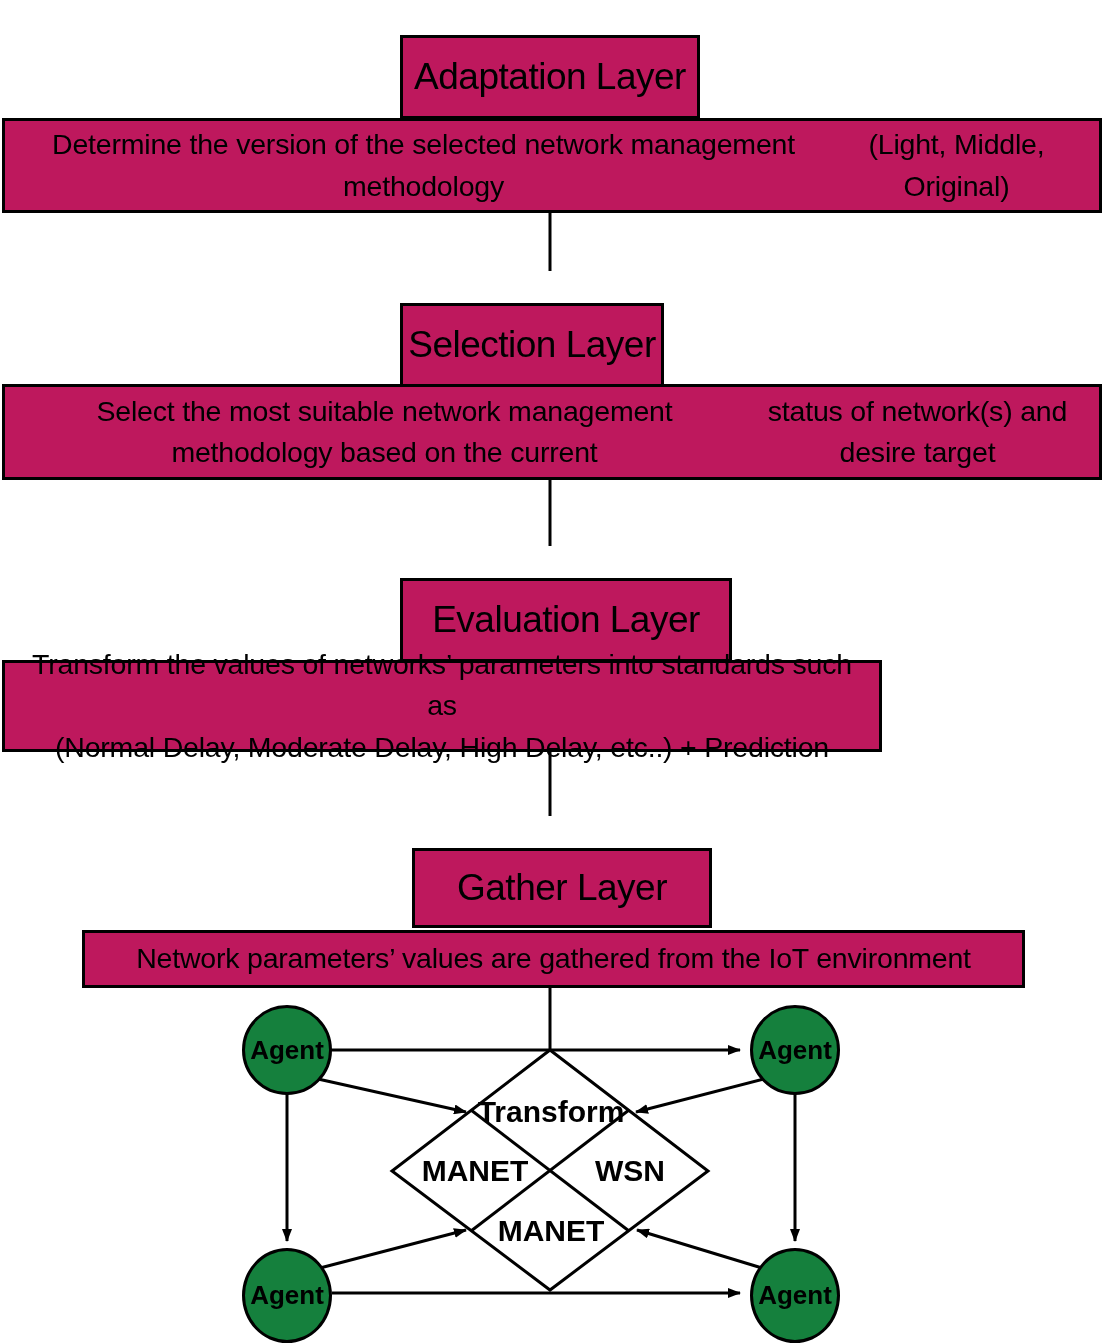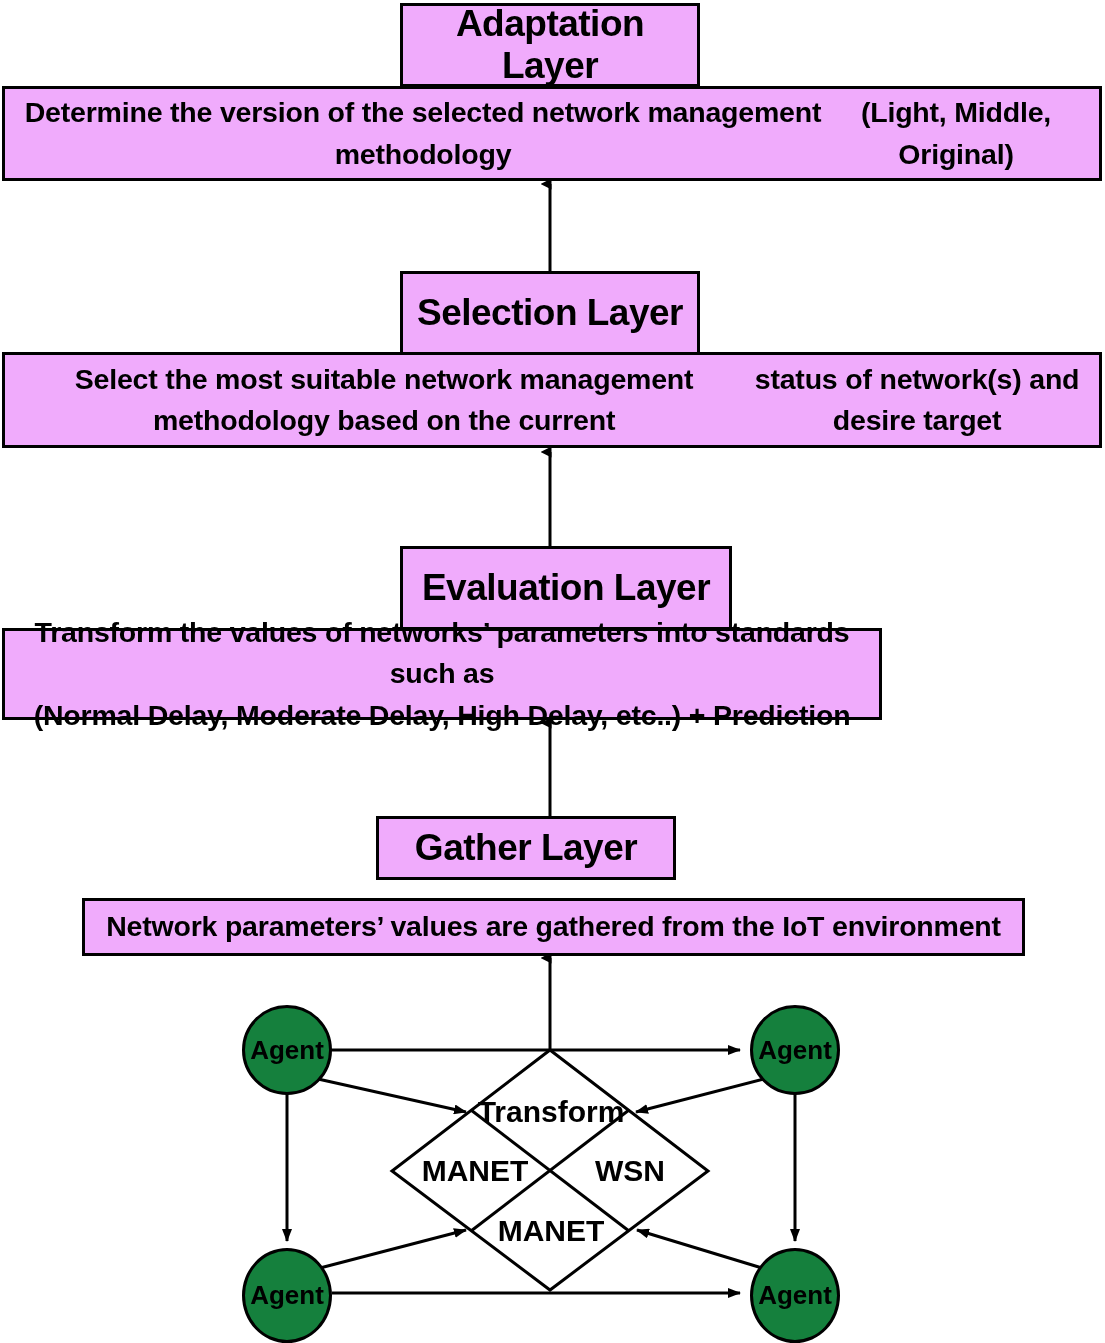--- a/index.html
+++ b/index.html
@@ -14,28 +14,29 @@
     position: relative;
     width: 1105px;
     height: 1343px;
     background: #ffffff;
     overflow: hidden;
   }
   .box {
     position: absolute;
     box-sizing: border-box;
     border: 3px solid #000000;
-    background: #f0abfc;
+    background: #be185d;
     display: flex;
     align-items: center;
     justify-content: center;
     text-align: center;
-    font-weight: bold;
+    font-weight: normal;
     color: #000000;
     z-index: 5;
+    margin-top: 32px;
   }
   .layer-title {
     font-size: 37px;
     letter-spacing: -0.5px;
   }
   .layer-desc {
     font-size: 28.5px;
     line-height: 1.45;
     padding: 6px 14px;
     letter-spacing: -0.2px;
@@ -98,39 +99,39 @@
 
   <div class="box layer-title" style="left:400px; top:3px; width:300px; height:84px;">
     <span>Adaptation Layer</span>
   </div>
 
   <div class="box layer-desc" style="left:2px; top:86px; width:1100px; height:95px; flex-direction:row;">
     <span>Determine the version of the selected network management methodology</span>
     <span>(Light, Middle, Original)</span>
   </div>
 
-  <div class="box layer-title" style="left:400px; top:271px; width:300px; height:84px;">
+  <div class="box layer-title" style="left:400px; top:271px; width:264px; height:84px;">
     <span>Selection Layer</span>
   </div>
 
   <div class="box layer-desc" style="left:2px; top:352px; width:1100px; height:96px; flex-direction:row;">
     <span>Select the most suitable network management methodology based on the current</span>
     <span>status of network(s) and desire target</span>
   </div>
 
   <div class="box layer-title" style="left:400px; top:546px; width:332px; height:84px;">
     <span>Evaluation Layer</span>
   </div>
 
   <div class="box layer-desc" style="left:2px; top:628px; width:880px; height:92px; flex-direction:column;">
     <span>Transform the values of networks’ parameters into standards such as</span>
     <span>(Normal Delay, Moderate Delay, High Delay, etc..) + Prediction</span>
   </div>
 
-  <div class="box layer-title" style="left:376px; top:816px; width:300px; height:64px;">
+  <div class="box layer-title" style="left:412px; top:816px; width:300px; height:80px;">
     <span>Gather Layer</span>
   </div>
 
   <div class="box layer-desc" style="left:82px; top:898px; width:943px; height:58px;">
     <span>Network parameters’ values are gathered from the IoT environment</span>
   </div>
 
   <svg class="overlay" viewBox="0 0 1105 1343">
     <g stroke="#000000" stroke-width="3" fill="none">
 

